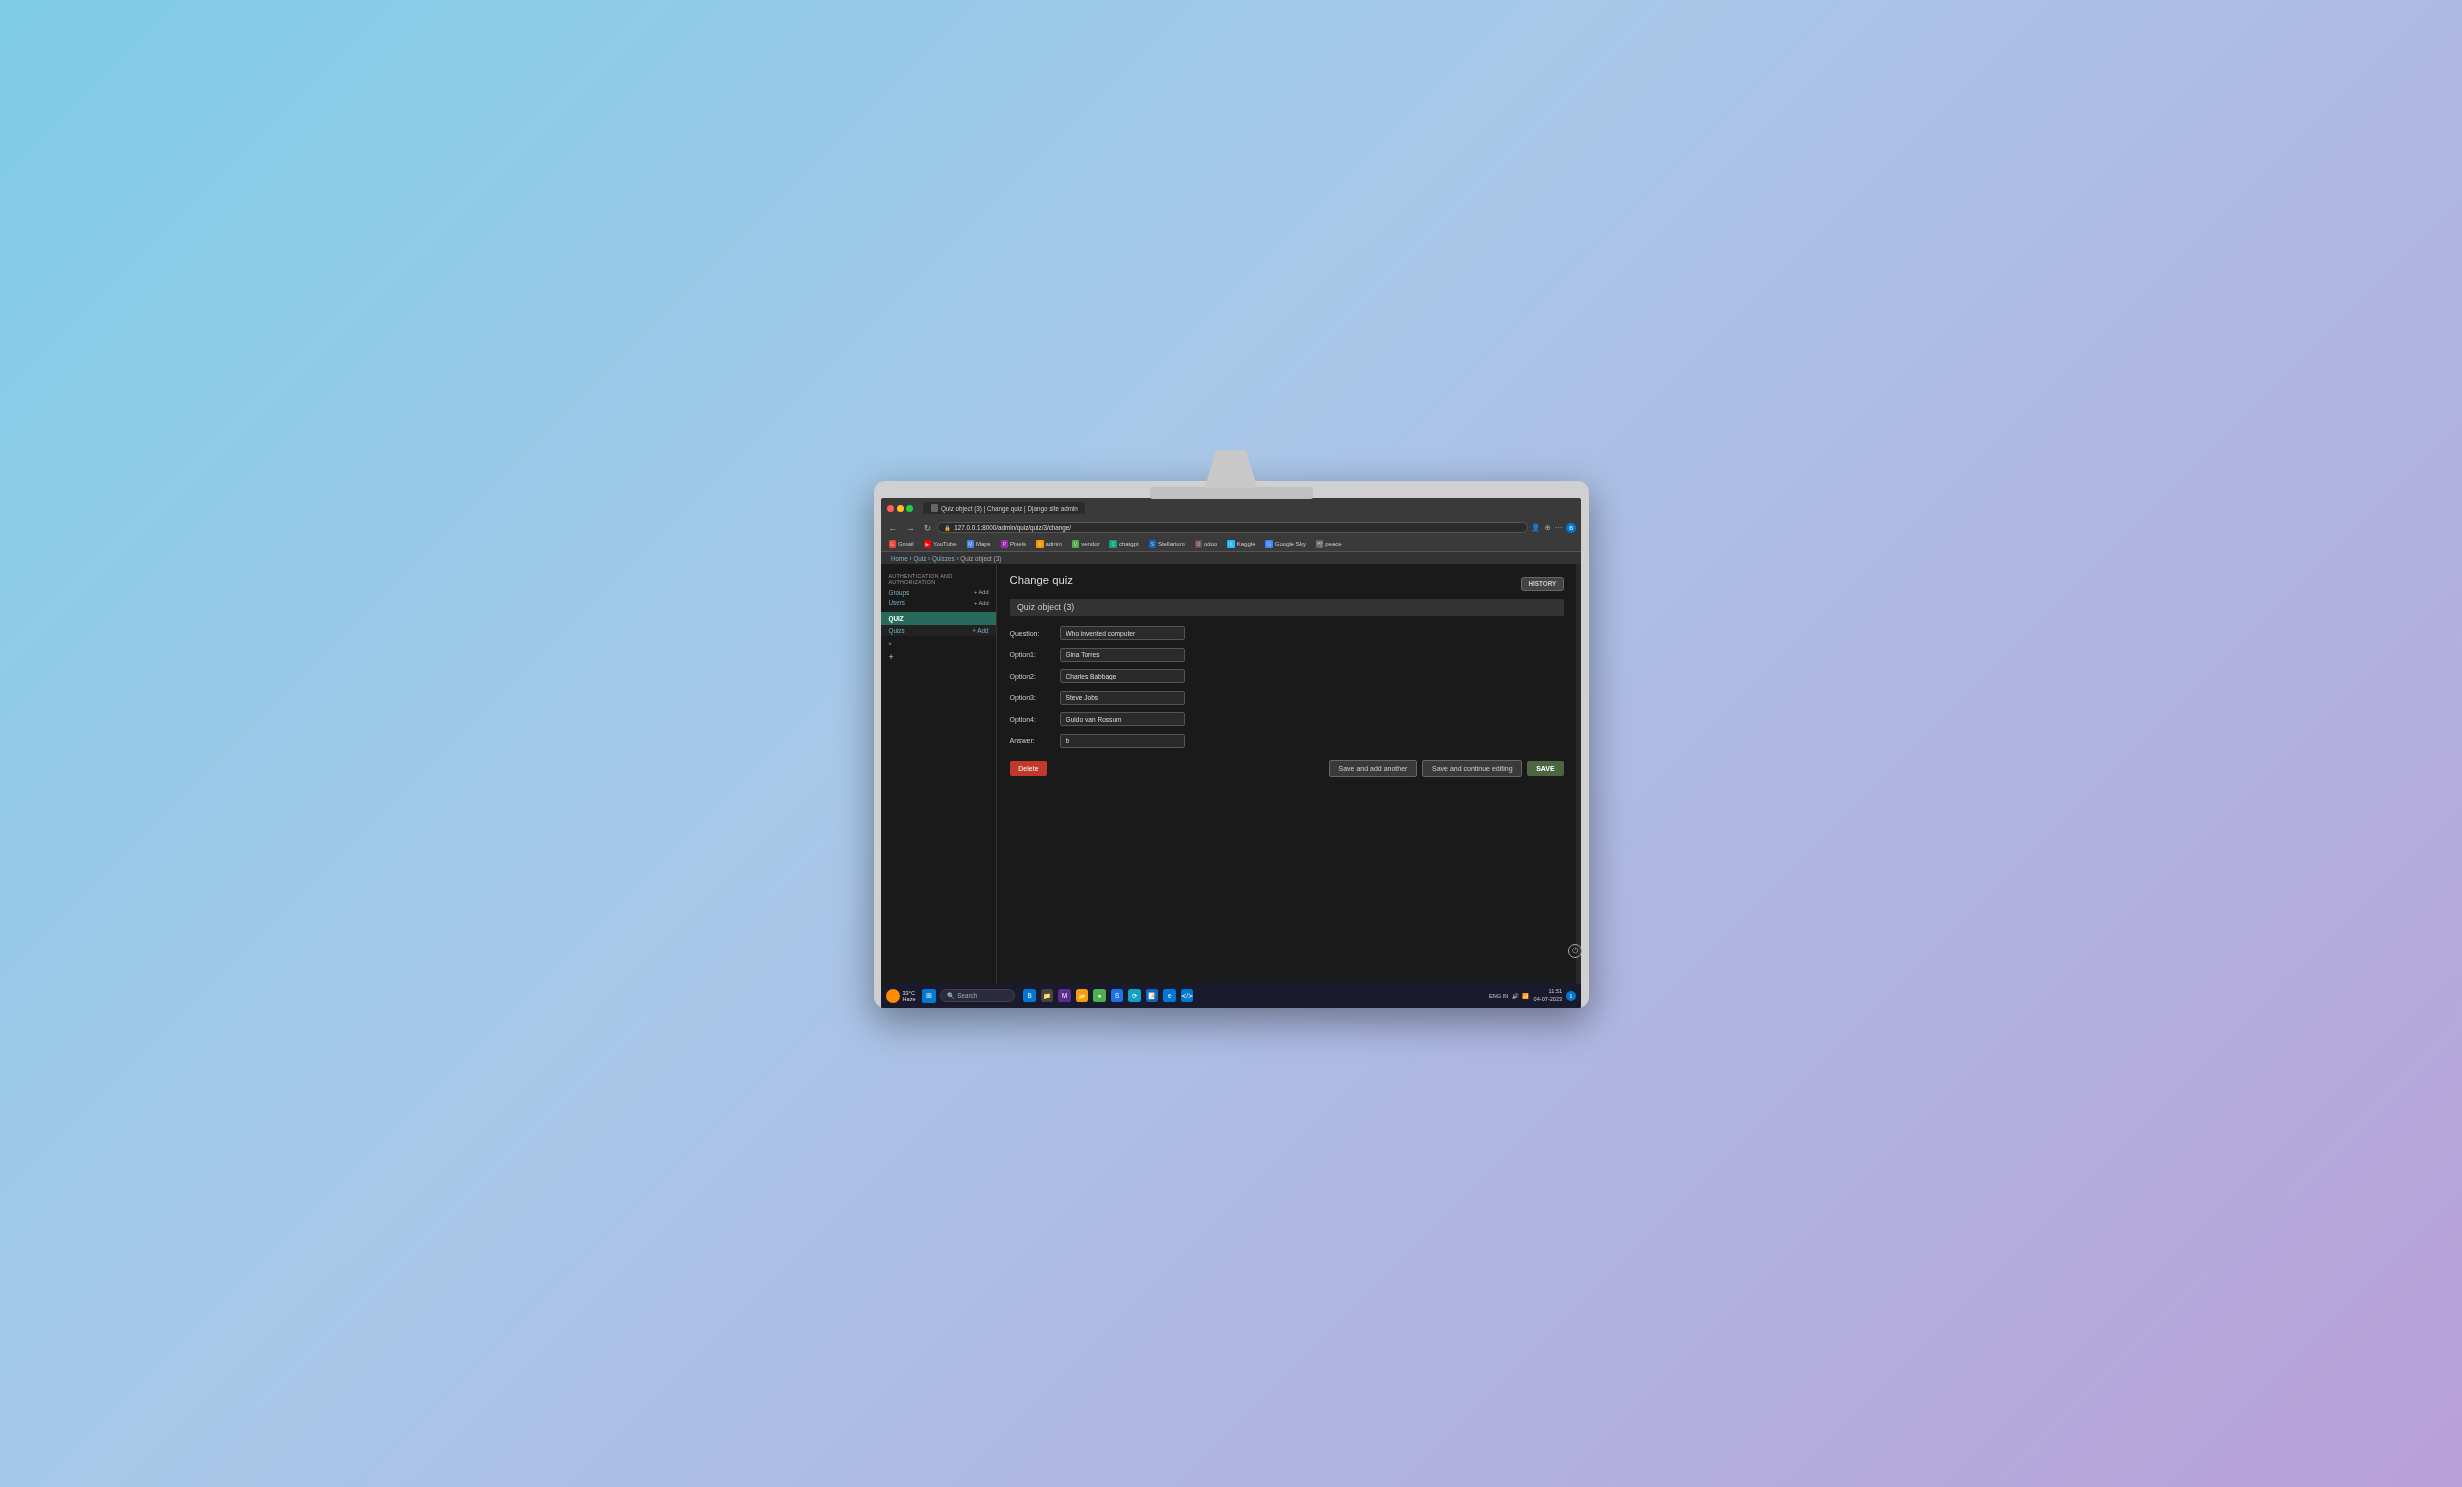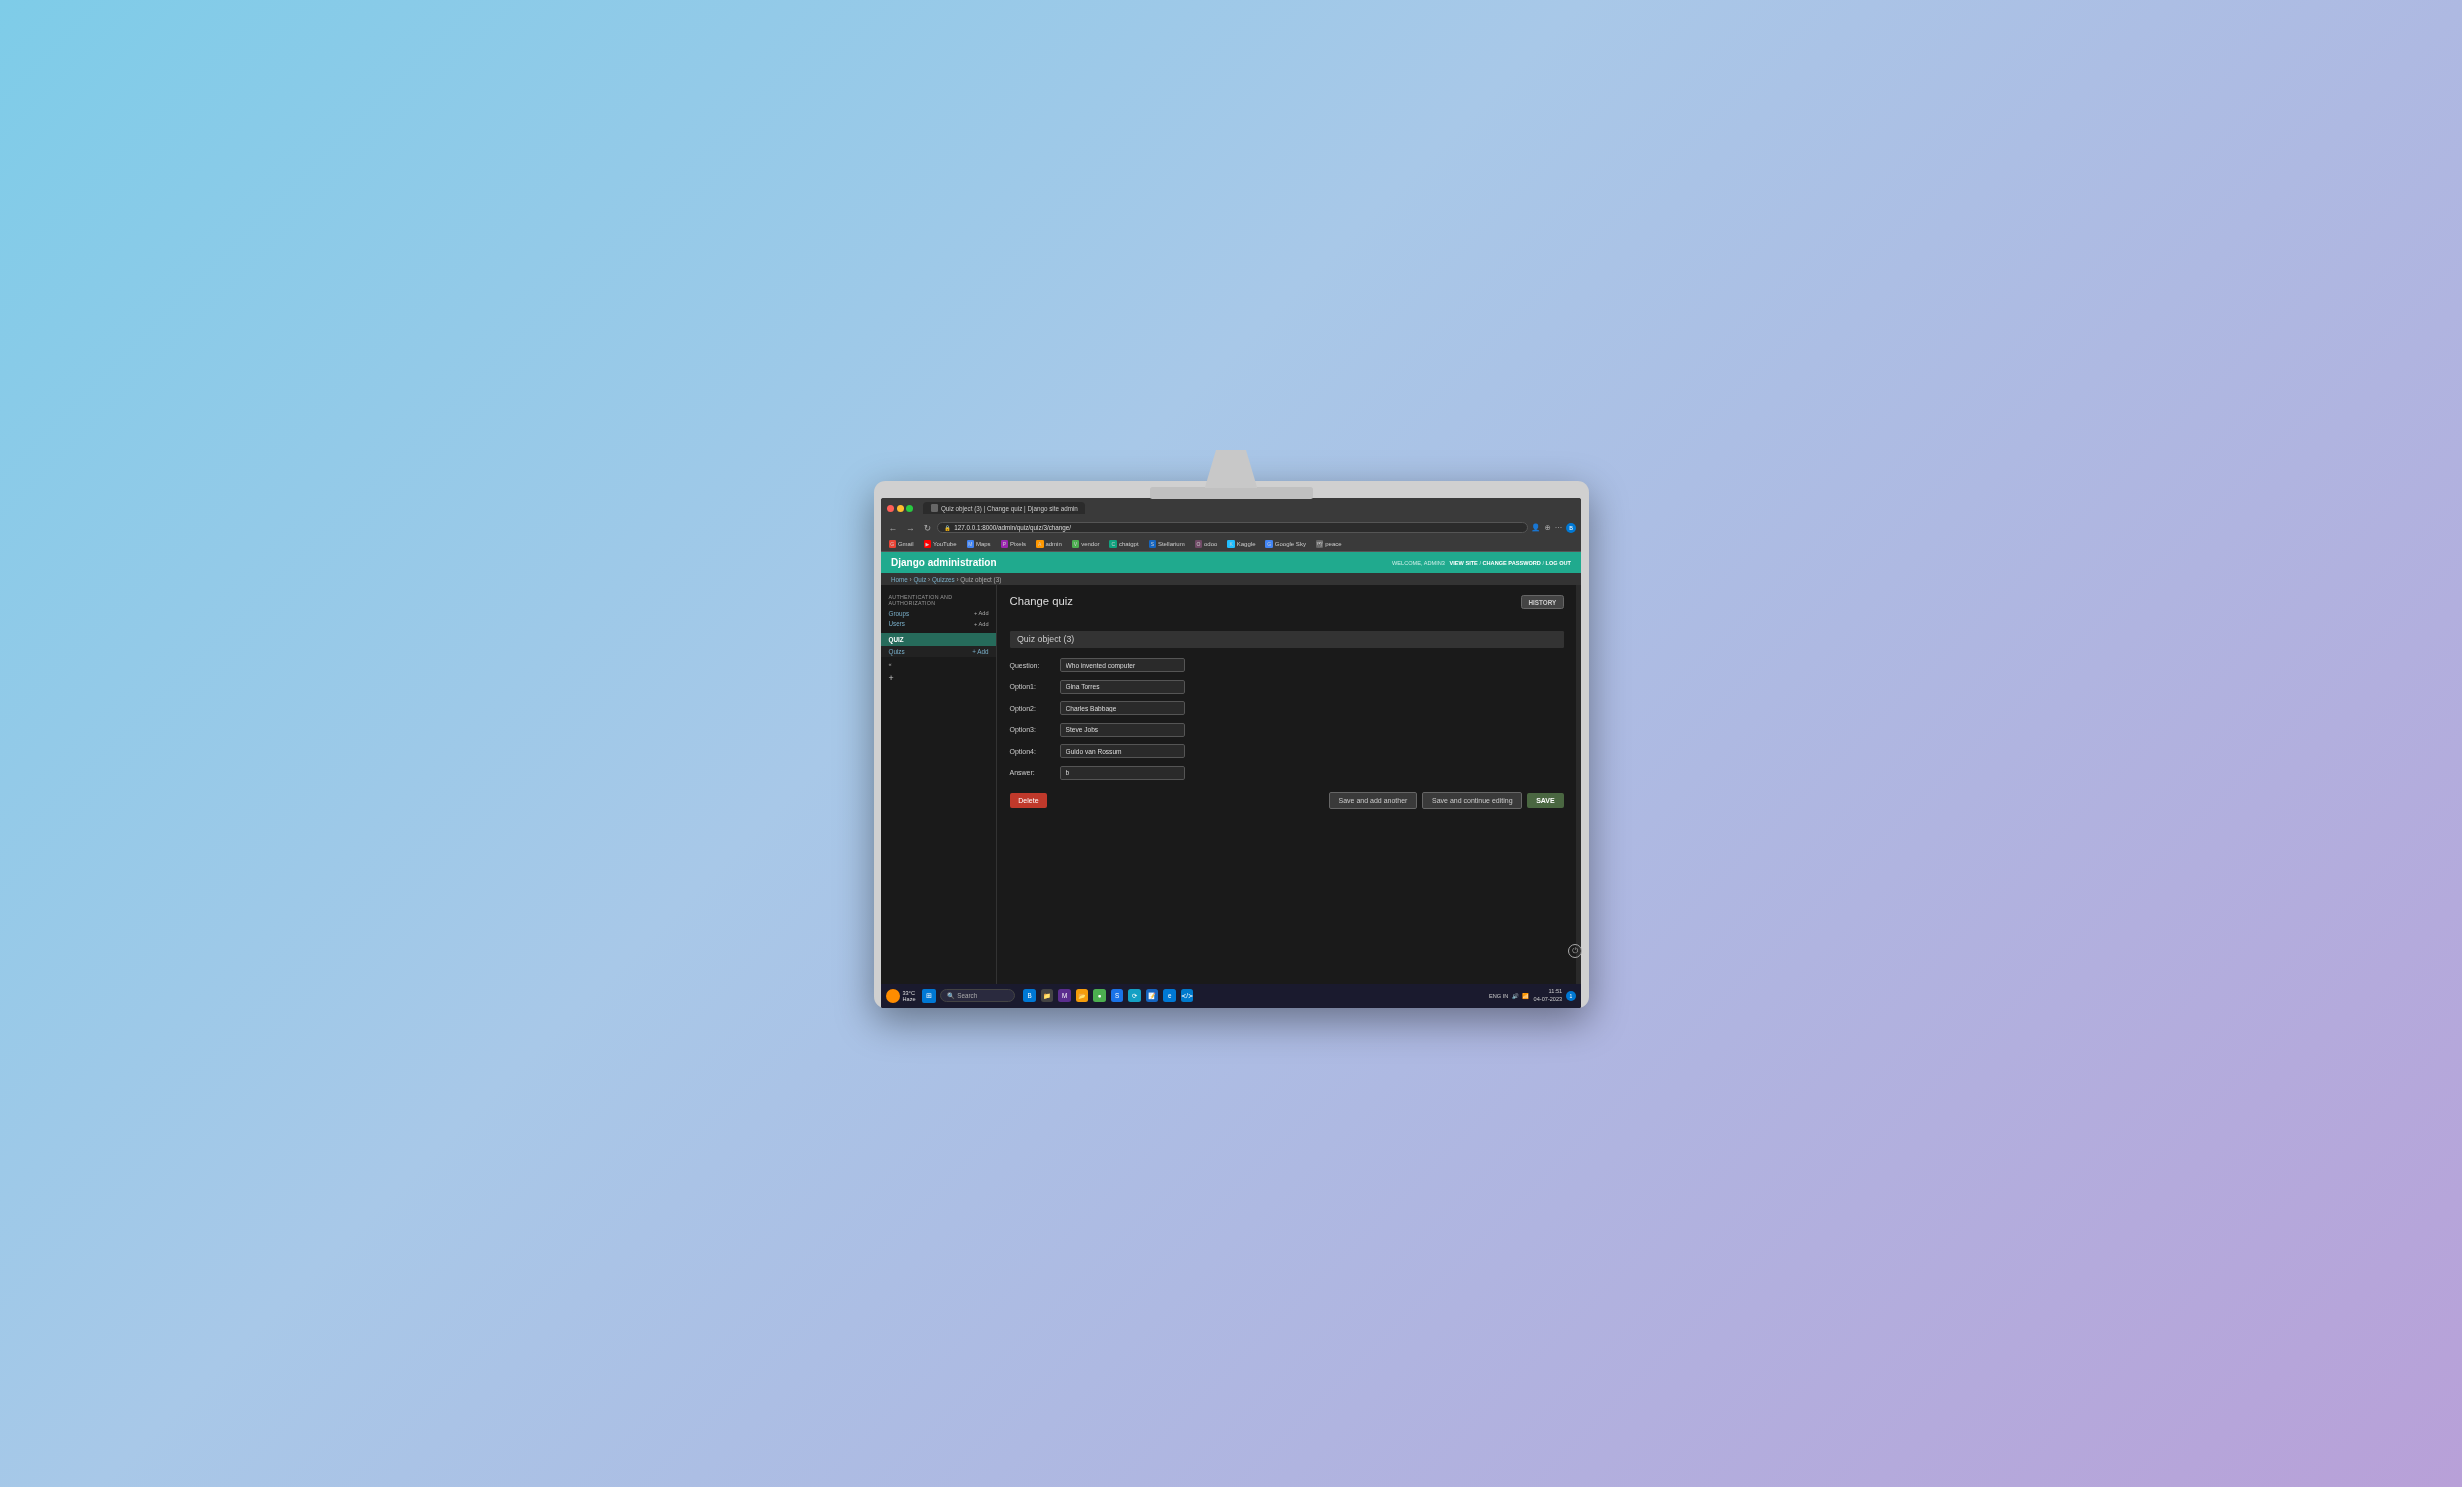--- a/index.html
+++ b/index.html
@@ -513,22 +513,22 @@
       display: flex;
       align-items: center;
       justify-content: center;
       font-size: 5px;
       color: white;
     }
 
     .form-content-header {
       display: flex;
       justify-content: space-between;
-      align-items: flex-start;
-      margin-bottom: 16px;
+      align-items: center;
+      margin-bottom: 5px;
       gap: 20px;
     }
   </style>
 </head>
 <body>
 
 <div class="monitor-outer">
   <div class="monitor-camera"></div>
 
   <div class="monitor-screen">
@@ -609,32 +609,20 @@
           <span>Google Sky</span>
         </div>
         <div class="bookmark-item">
           <div class="bm-icon bm-peace">🕊</div>
           <span>peace</span>
         </div>
       </div>
 
       <div class="django-page">
 
-        <div class="django-header">
-          <div class="django-title">Django administration</div>
-          <div class="django-user-info">
-            <span>WELCOME, ADMIN3</span>
-            &nbsp;
-            <a>VIEW SITE</a>
-            /
-            <a>CHANGE PASSWORD</a>
-            /
-            <a>LOG OUT</a>
-          </div>
-        </div>
 
         <div class="breadcrumb">
           <a>Home</a>
           ›
           <a>Quiz</a>
           ›
           <a>Quizzes</a>
           ›
           <span>Quiz object (3)</span>
         </div>

